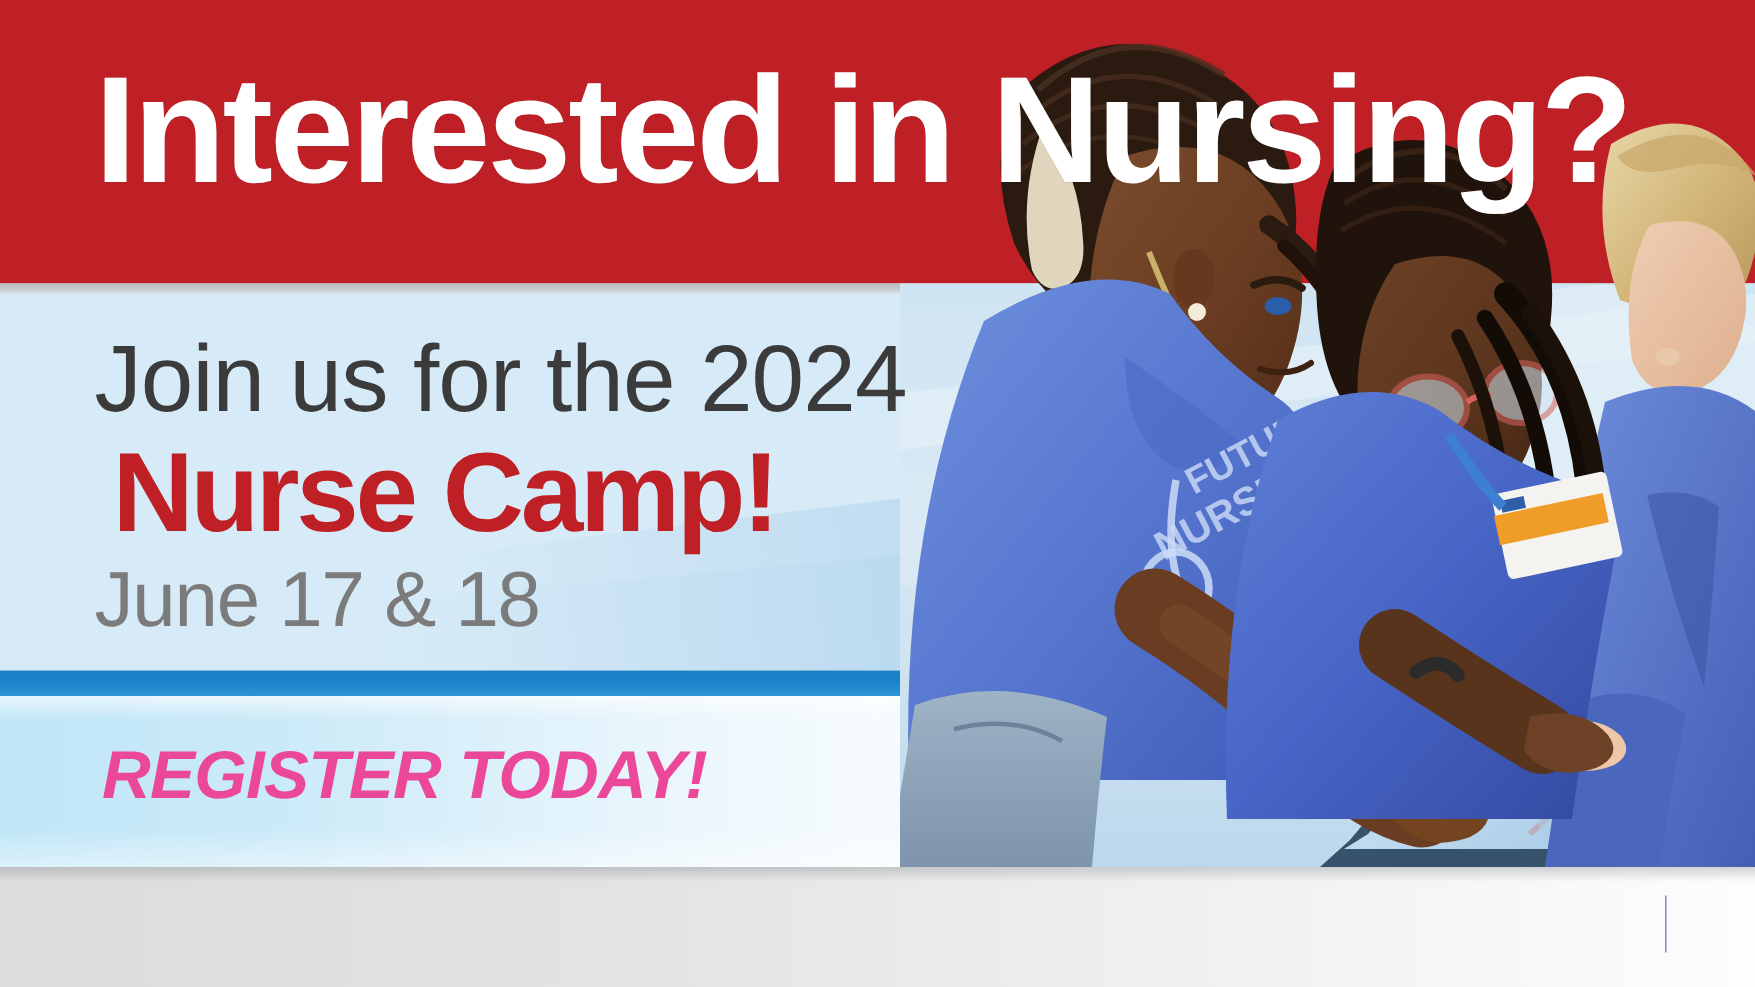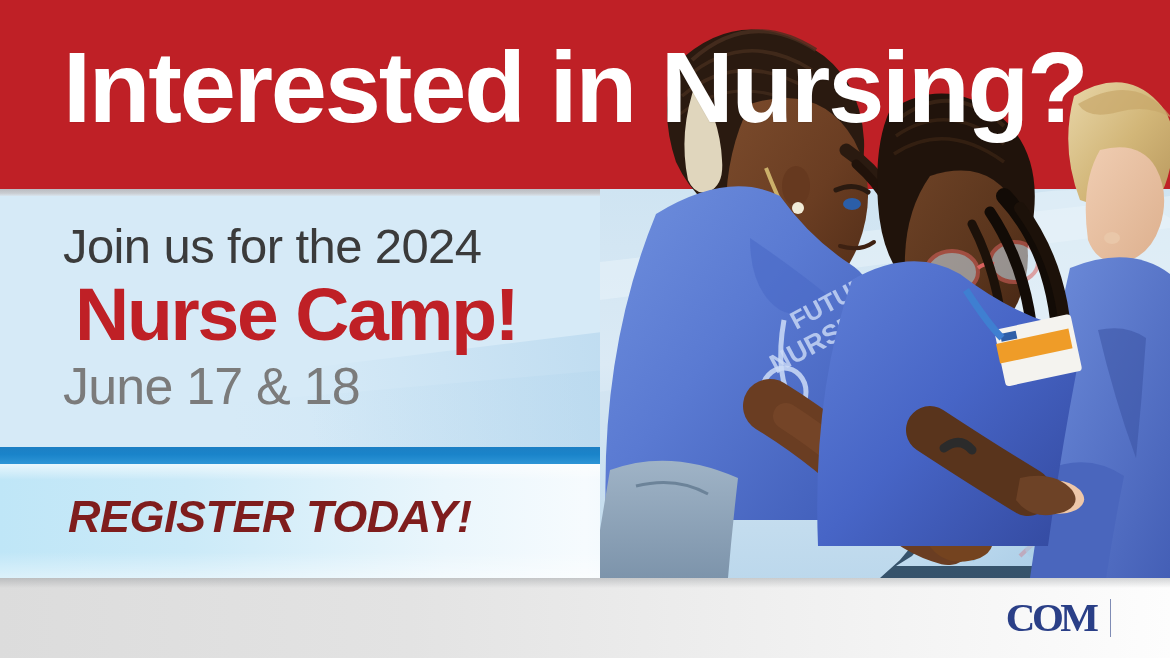--- a/index.html
+++ b/index.html
@@ -153,21 +153,21 @@
   }
 
   .subcopy {
     position: absolute;
     left: 63px;
     top: 222px;
     z-index: 5;
     line-height: 1;
   }
   .sub-line1 {
-    font-size: 49px;
+    font-size: 63px;
     color: #3b3b3b;
     letter-spacing: -0.6px;
     white-space: nowrap;
   }
   .sub-line2 {
     font-size: 75px;
     font-weight: bold;
     color: #bf2026;
     letter-spacing: -2.2px;
     margin-top: 6px;
@@ -183,21 +183,21 @@
   }
 
   .cta-text {
     position: absolute;
     left: 68px;
     top: 491px;
     z-index: 6;
     font-size: 45px;
     font-weight: bold;
     font-style: italic;
-    color: #7f1d1d;
+    color: #ec4899;
     letter-spacing: -0.5px;
     white-space: nowrap;
     text-align: right;
   }
 
   
   .logo {
     position: absolute;
     right: 48px;
     top: 597px;
@@ -434,17 +434,16 @@
 
   <div class="subcopy">
     <div class="sub-line1">Join us for the 2024</div>
     <div class="sub-line2">Nurse Camp!</div>
     <div class="sub-line3">June 17 &amp; 18</div>
   </div>
 
   <div class="cta-text">REGISTER TODAY!</div>
 
   <div class="logo">
-    <span class="logo-mark">COM</span>
     <span class="logo-divider"></span>
   </div>
 
 </div>
 
 </body></html>

